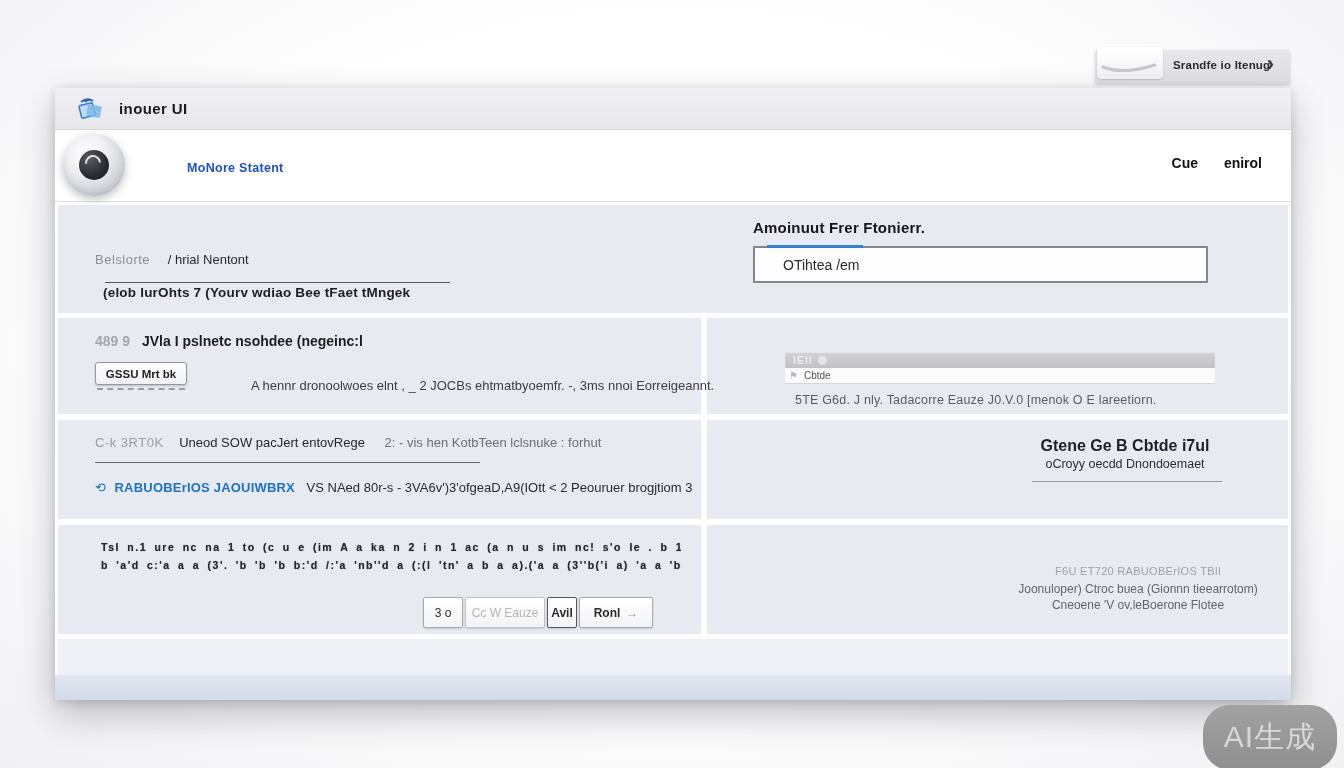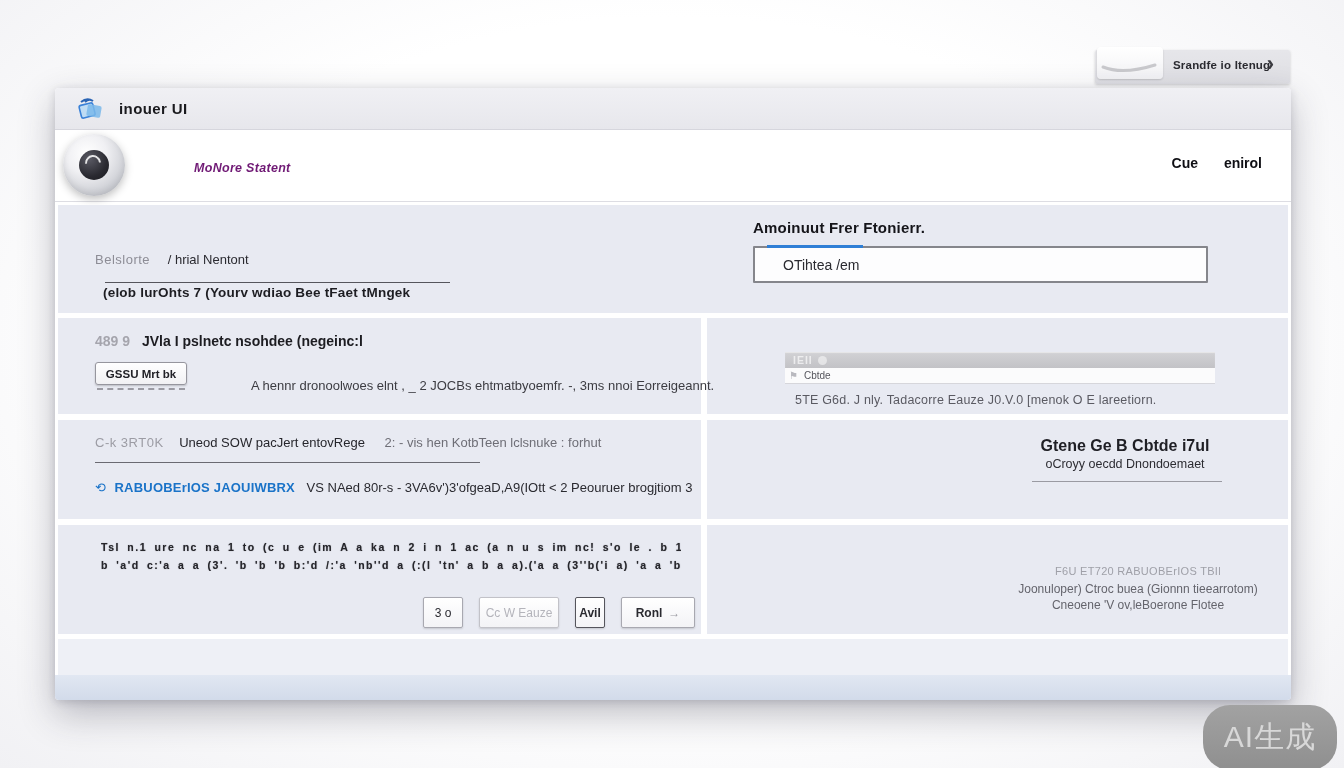--- a/index.html
+++ b/index.html
@@ -50,21 +50,21 @@
   .orb-core {
     width:30px; height:30px; border-radius:50%;
     background:radial-gradient(circle at 35% 30%, #5a5a64 0%, #2a2a31 60%, #17171c 100%);
     position:relative;
   }
   .orb-core::after {
     content:""; position:absolute; left:6px; top:5px; width:12px; height:12px; border-radius:50%;
     border:2.5px solid rgba(255,255,255,.85); border-bottom-color:transparent; border-right-color:transparent;
     transform:rotate(40deg);
   }
-  .header-label { position:absolute; left:139px; top:30px; font-size:12.5px; font-weight:700; color:#701a75; letter-spacing:.3px;font-style:italic; }
+  .header-label { position:absolute; left:132px; top:30px; font-size:12.5px; font-weight:700; color:#1d4ed8; letter-spacing:.3px; }
   .header-actions { position:absolute; right:29px; top:24px; font-size:14px; font-weight:700; color:#0f0f14; }
   .header-actions span { margin-left:22px; }
   
   .panel { position:absolute; background:#e8eaf2; }
   .p-row1 { left:3px; top:117px; width:1230px; height:108px; }
   .p-row2l { left:3px; top:230px; width:643px; height:96px; }
   .p-row2r { left:652px; top:230px; width:581px; height:96px; }
   .p-row3l { left:3px; top:332px; width:643px; height:99px; }
   .p-row3r { left:652px; top:332px; width:581px; height:99px; }
   .p-row4l { left:3px; top:437px; width:643px; height:109px; }
@@ -121,21 +121,21 @@
   .r3-link-icon { color:#1a73c8; font-size:13px; margin-right:5px; }
   .r3-link { color:#1a73c8; font-weight:700; letter-spacing:.2px; text-decoration:none; }
   .r3-link-tail { color:#2a2a30; margin-left:8px; }
   .r3r-title { position:absolute; left:930px; top:349px; width:280px; text-align:center; font-size:16px; font-weight:700; color:#1f1f25; }
   .r3r-sub { position:absolute; left:930px; top:369px; width:280px; text-align:center; font-size:12.5px; color:#2c2c32; cursor:pointer; }
   .r3r-underline { position:absolute; left:977px; top:393px; width:190px; height:1px; background:#9a9aa2; }
   
   .r4-dense { position:absolute; left:46px; width:580px; font-size:10.5px; font-weight:700; color:#26262b; letter-spacing:1.5px; word-spacing:3px; text-shadow:0 0 1px rgba(30,30,40,.5); white-space:nowrap; overflow:hidden; }
   .r4-dense.l1 { top:453px; }
   .r4-dense.l2 { top:471px; }
-  .r4-buttons { position:absolute; left:368px; top:509px; display:flex; gap:16px; }
+  .r4-buttons { position:absolute; left:368px; top:509px; display:flex; gap:2px; }
   .r4-btn {
     height:31px; background:linear-gradient(#ffffff,#f3f3f6); border:1px solid #a8a8b0; border-radius:2px;
     font-family:"Liberation Sans", sans-serif; font-size:12px; color:#2a2a30; cursor:pointer;
     display:flex; align-items:center; justify-content:center; box-shadow:0 1px 2px rgba(0,0,0,.15);
   }
   .r4-btn.b1 { width:40px; font-weight:400; }
   .r4-btn.b2 { width:80px; color:#b4b4bb; border-color:#c2c2c8; }
   .r4-btn.b3 { width:30px; font-weight:700; border-color:#55555c; border-width:1.5px; }
   .r4-btn.b4 { width:74px; font-weight:700; }
   .r4-btn .arrow { margin-left:6px; color:#9a9aa2; font-weight:400; }

